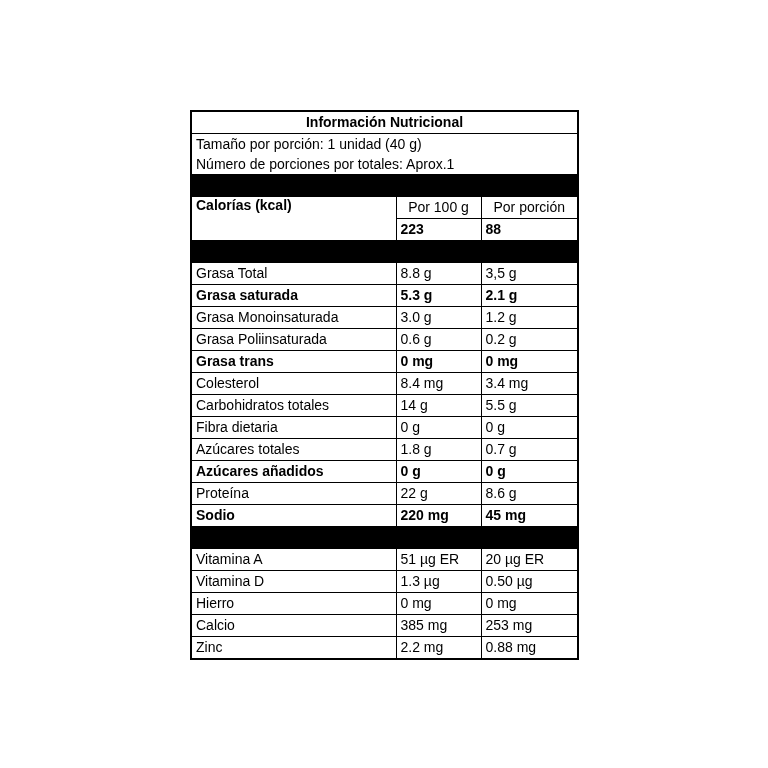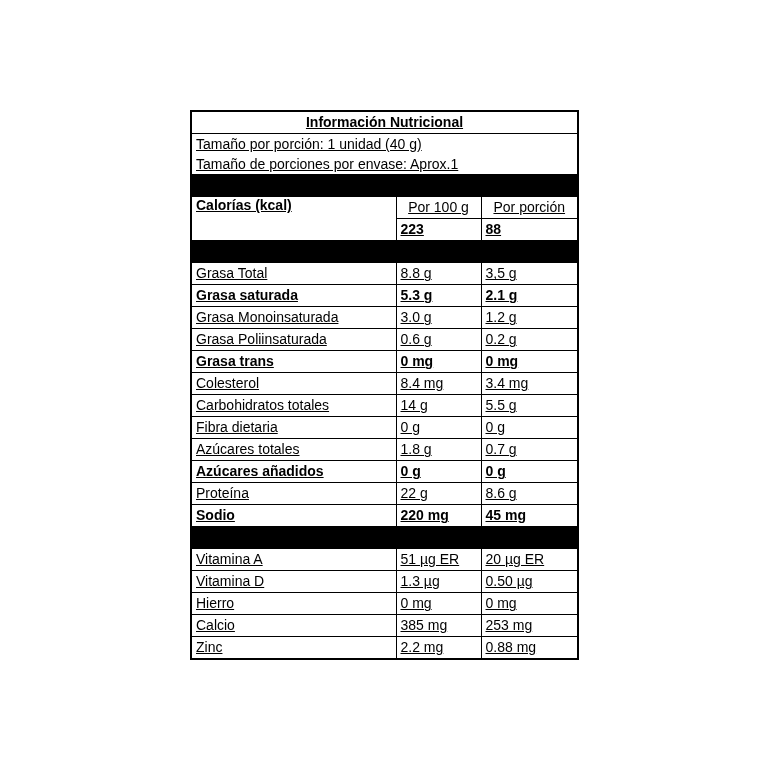--- a/index.html
+++ b/index.html
@@ -18,21 +18,20 @@
     background: #ffffff;
   }
   table.nutrition {
     position: absolute;
     left: 190px;
     top: 110px;
     width: 387px;
     border-collapse: collapse;
     table-layout: fixed;
     border: 2px solid #000;
-    text-decoration: underline;
   }
   table.nutrition td {
     border: 1px solid #000;
     font-size: 14px;
     padding: 0 4px;
     height: 21px;
     line-height: 1.15;
     overflow: hidden;
     white-space: nowrap;
   }
@@ -79,21 +78,21 @@
       <col style="width:85px">
       <col style="width:97px">
     </colgroup>
     <tbody>
       <tr>
         <td class="title-cell" colspan="3">Información Nutricional</td>
       </tr>
       <tr>
         <td class="serving-cell" colspan="3">
           <div class="serving-line">Tamaño por porción: 1 unidad (40 g)</div>
-          <div class="serving-line">Tamaño de porciones por envase: Aprox.1</div>
+          <div class="serving-line">Número de porciones por totales: Aprox.1</div>
         </td>
       </tr>
       <tr>
         <td class="bar-cell" colspan="3"></td>
       </tr>
       <tr>
         <td class="cal-label" rowspan="2">Calorías (kcal)</td>
         <td class="hdr">Por 100 g</td>
         <td class="hdr">Por porción</td>
       </tr>

